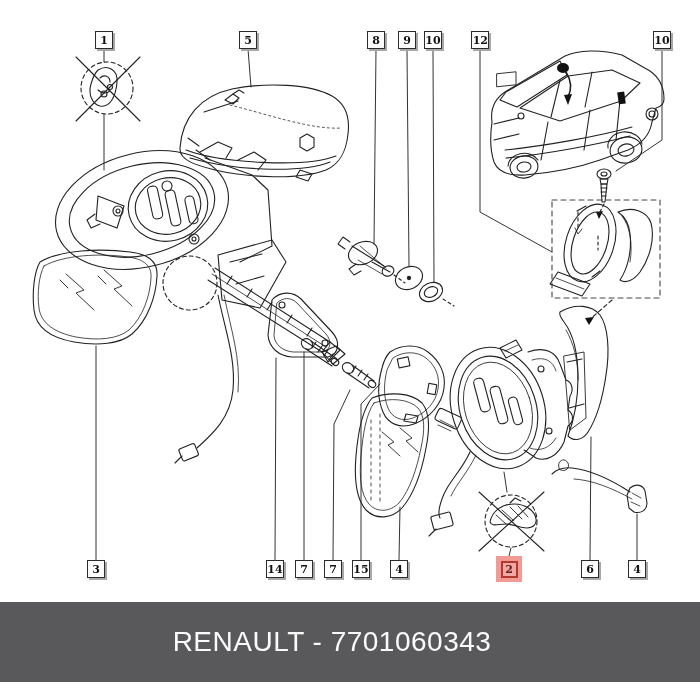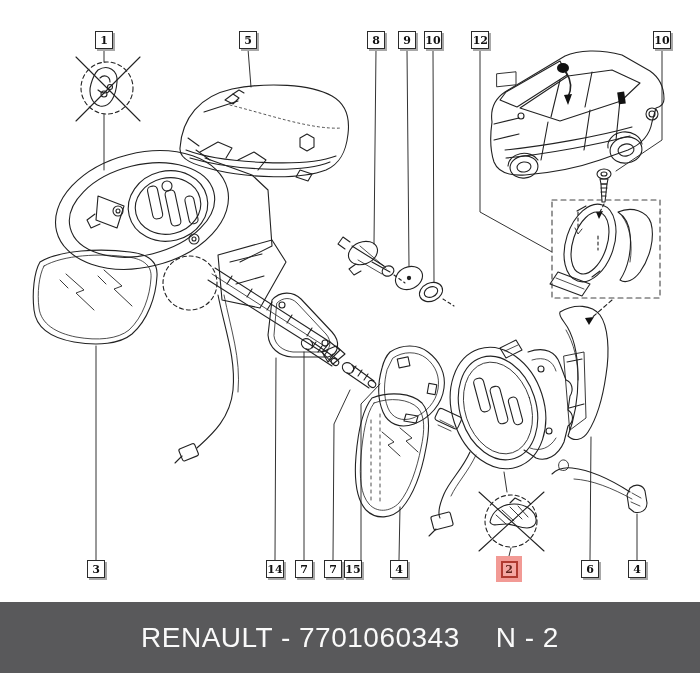--- a/index.html
+++ b/index.html
@@ -11,21 +11,21 @@
            box-shadow:2px 2px 0 #a8a8a8;display:flex;align-items:center;justify-content:center;
            font-family:"DejaVu Serif",serif;font-weight:bold;font-size:11px;color:#111;
            box-sizing:border-box;z-index:3;}
   .hl-wrap{position:absolute;width:26px;height:26px;background:#f29a95;display:flex;
            align-items:center;justify-content:center;z-index:3;}
   .hl-wrap .callout-red{width:17px;height:17px;border:2px solid #b03a30;background:#f4a7a2;
            box-shadow:none;display:flex;align-items:center;justify-content:center;
            font-family:"DejaVu Serif",serif;font-weight:bold;font-size:11px;color:#5f221c;
            box-sizing:border-box;}
   
-  .footer{position:absolute;left:0;top:602px;width:700px;height:71px;background:#59595b;
+  .footer{position:absolute;left:0;top:602px;width:700px;height:80px;background:#59595b;
           display:flex;align-items:center;justify-content:center;z-index:2;}
   .footer .txt{color:#fafafa;font-size:28px;letter-spacing:0.5px;white-space:pre;}
   .footer .gap{display:inline-block;width:36px;}
 </style>
 </head>
 <body>
 
 <div id="stage">
 
   <svg id="art" width="700" height="602" viewBox="0 0 700 602">
@@ -294,21 +294,21 @@
     </div>
   <div class="callout" style="left:266px;top:560px;">
       <span>14</span>
     </div>
   <div class="callout" style="left:295px;top:560px;">
       <span>7</span>
     </div>
   <div class="callout" style="left:324px;top:560px;">
       <span>7</span>
     </div>
-  <div class="callout" style="left:344px;top:560px;">
+  <div class="callout" style="left:352px;top:560px;">
       <span>15</span>
     </div>
   <div class="callout" style="left:390px;top:560px;">
       <span>4</span>
     </div>
 
   <div class="hl-wrap" style="left:496px;top:556px;">
     <div class="callout-red">
         <span>2</span>
       </div>
@@ -317,16 +317,15 @@
   <div class="callout" style="left:581px;top:560px;">
       <span>6</span>
     </div>
   <div class="callout" style="left:628px;top:560px;">
       <span>4</span>
     </div>
 
   <div class="footer">
     <span class="txt">RENAULT - 7701060343</span>
     <span class="gap"></span>
-    <span class="txt">N - 2</span>
   </div>
 
 </div>
 
 </body></html>

